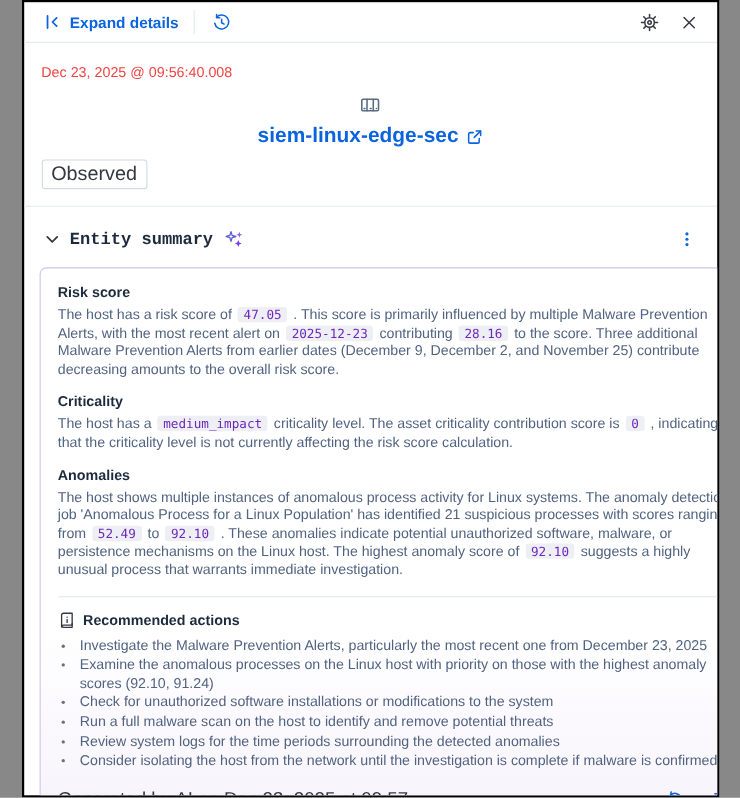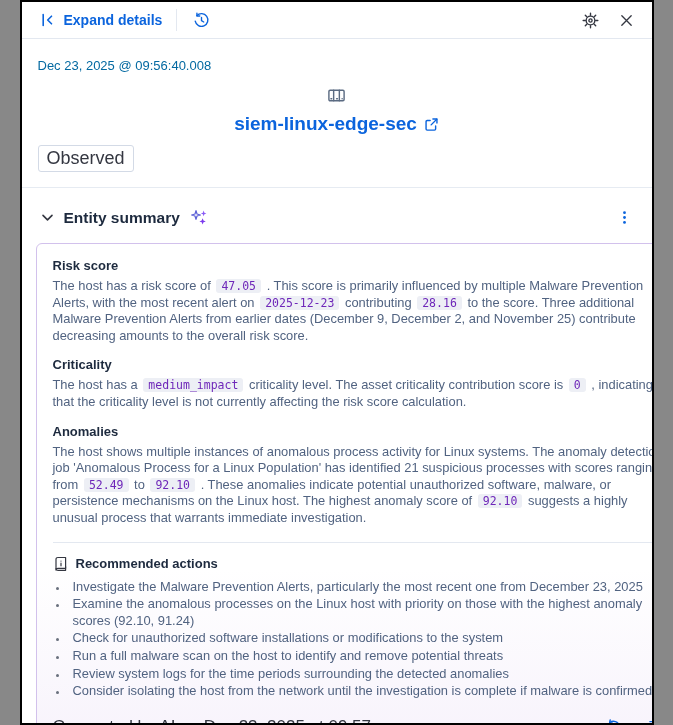--- a/index.html
+++ b/index.html
@@ -26,21 +26,21 @@
   .v-divider { width:1px; height:22px; background:#e3e8f0; margin:0 8px 0 4px; }
   .icon-btn {
     background:none; border:none; cursor:pointer; padding:4px;
     display:flex; align-items:center; justify-content:center;
     color:var(--accent,#0b64dd);
   }
   .icon-btn.dark { color:#343741; }
   .topbar .right { margin-left:auto; display:flex; align-items:center; gap:12px; }
   
   .entity-head { padding:0 16px; }
-  .timestamp { margin-top:19px; font-size:13px; color:#0369a1; }
+  .timestamp { margin-top:19px; font-size:13px; color:#ef4444; }
   .host-row { margin-top:13px; display:flex; align-items:center; gap:8px;flex-direction:column; }
   .host-row .storage { color:#5b6b82; display:flex; }
   .host-link {
     display:flex; align-items:center; gap:7px; text-decoration:none;
     color:var(--accent,#0b64dd); font-size:19px; font-weight:700;
   }
   .badge {
     display:inline-block; margin-top:10px;
     border:1px solid #d3dae6; border-radius:3px; background:#fff;
     padding:2px 8px; font-size:18px; font-weight:500; color:#343741;text-align:center;
@@ -50,21 +50,21 @@
   .summary-row {
     margin-top:18px; padding:0 16px 0 18px;
     display:flex; align-items:center;
   }
   .summary-toggle {
     display:flex; align-items:center; gap:9px;
     background:none; border:none; cursor:pointer; font-family:inherit;
     color:#1d2a3e; padding:0;
   }
   .summary-toggle .chev { color:#343741; display:flex; }
-  .summary-title { font-size:15.5px; font-weight:700; color:#1d2a3e; }
+  .summary-title { font-size:15.5px; font-weight:700; color:#1d2a3e;font-family:Liberation Mono, monospace; }
   .summary-row .menu { margin-left:auto; }
   
   .ai-panel {
     margin:14px 14px 0; width:645px;
     border:1px solid var(--panel-border,#d2c1ec); border-radius:6px;
     padding:14px 16px 28px;
     background:linear-gradient(180deg,#ffffff 0%,#ffffff 62%,#f6f1fb 100%);
   }
   .sec-heading { font-size:13px; font-weight:700; color:#1d2a3e; margin:13px 0 5px; }
   .sec-heading:first-child { margin-top:0; }

